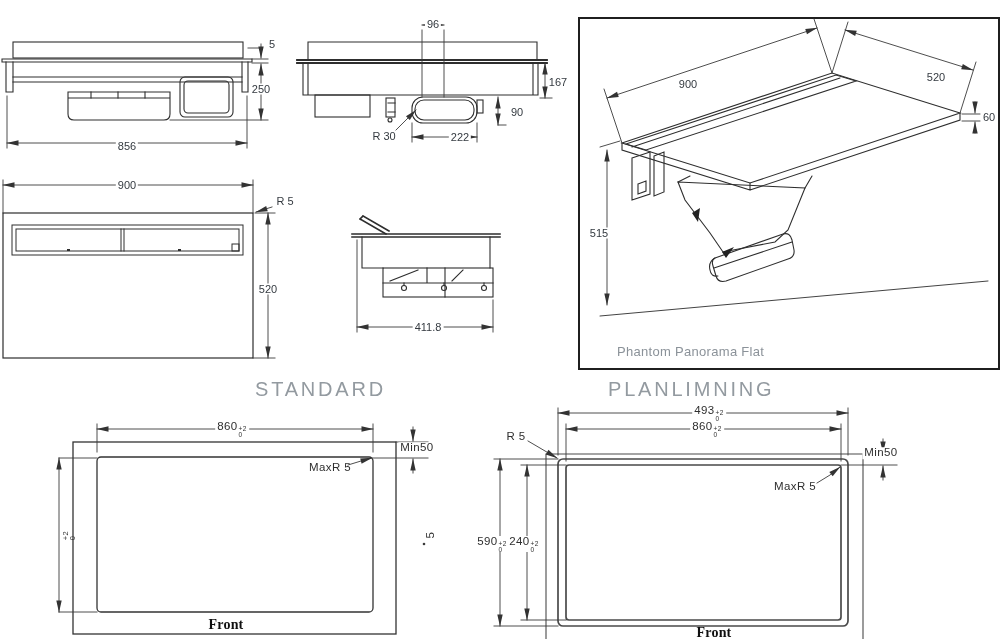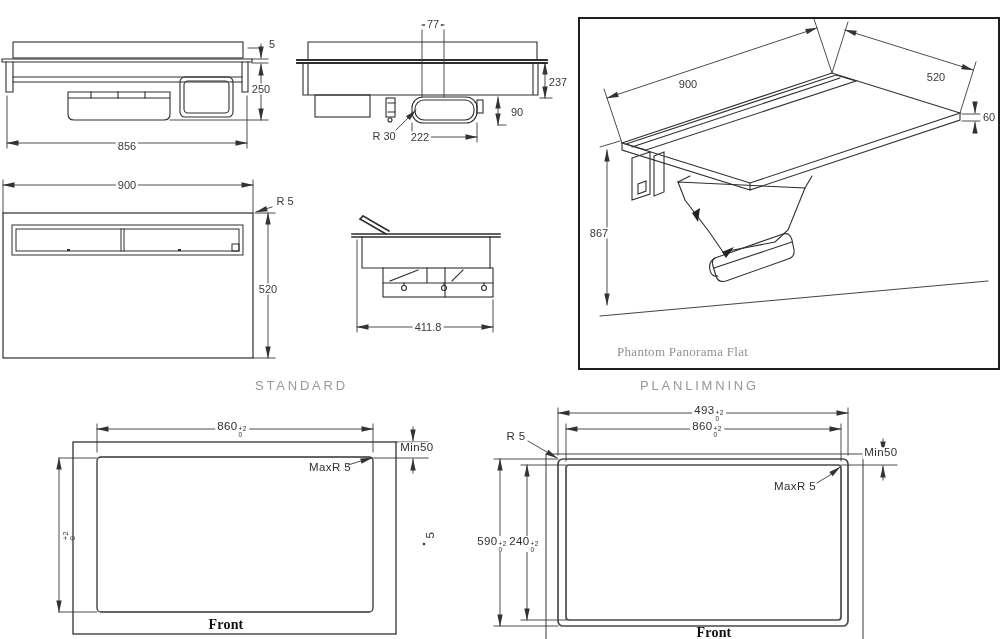--- a/index.html
+++ b/index.html
@@ -10,22 +10,22 @@
   .lbl{position:absolute;transform:translate(-50%,-50%);font-size:11px;color:#343a40;
        white-space:nowrap;line-height:1;}
   .bg{background:#fff;padding:0 2px;}
   .rot{transform:translate(-50%,-50%) rotate(-90deg);}
   .cad{font-size:11.5px;letter-spacing:.4px;color:#2f2f2f;}
   .tol{display:inline-flex;flex-direction:column;align-items:flex-start;font-size:6.5px;
        line-height:5.5px;margin-left:1px;vertical-align:-1px;}
   .tol i{font-style:normal;}
   .front{font-family:"Liberation Serif",serif;font-weight:700;font-size:14px;color:#101010;
          letter-spacing:.2px;}
-  .sec{position:absolute;font-size:13px;letter-spacing:2.8px;color:#939aa0;line-height:1;}
-  .cap{position:absolute;font-size:13px;color:#8b9299;letter-spacing:.3px;line-height:1;font-family:Liberation Serif, serif;}
+  .sec{position:absolute;font-size:20px;letter-spacing:2.8px;color:#939aa0;line-height:1;}
+  .cap{position:absolute;font-size:13px;color:#8b9299;letter-spacing:.3px;line-height:1;}
   .box{position:absolute;left:578px;top:17px;width:418px;height:349px;border:2px solid #1f1f1f;}
 </style>
 </head>
 <body>
 
 <div id="stage">
 
   <div class="box"></div>
 
   <svg id="geo" width="1000" height="639" viewBox="0 0 1000 639">
@@ -172,40 +172,40 @@
         <path d="M527,465 V620" marker-start="url(#ar)" marker-end="url(#ar)"></path>
         <path d="M817,483 L830,475 L840,467" marker-end="url(#ar)"></path>
       </g>
     </g>
   </svg>
 
   <div class="lbl" style="left:272px;top:44px">5</div>
   <div class="lbl bg" style="left:261px;top:89px">250</div>
   <div class="lbl bg" style="left:127px;top:146px">856</div>
 
-  <div class="lbl bg" style="left:433px;top:24px">77</div>
-  <div class="lbl" style="left:558px;top:82px">237</div>
+  <div class="lbl bg" style="left:433px;top:24px">96</div>
+  <div class="lbl" style="left:558px;top:82px">167</div>
   <div class="lbl" style="left:517px;top:112px">90</div>
   <div class="lbl" style="left:384px;top:136px">R 30</div>
-  <div class="lbl bg" style="left:420px;top:137px">222</div>
+  <div class="lbl bg" style="left:460px;top:137px">222</div>
 
   <div class="lbl" style="left:688px;top:84px">900</div>
   <div class="lbl" style="left:936px;top:77px">520</div>
   <div class="lbl" style="left:989px;top:117px">60</div>
-  <div class="lbl bg" style="left:599px;top:233px">867</div>
+  <div class="lbl bg" style="left:599px;top:233px">515</div>
   <div class="cap" style="left:617px;top:345px">Phantom Panorama Flat</div>
 
   <div class="lbl bg" style="left:127px;top:185px">900</div>
   <div class="lbl" style="left:285px;top:201px">R 5</div>
   <div class="lbl bg" style="left:268px;top:289px">520</div>
 
   <div class="lbl bg" style="left:428px;top:327px">411.8</div>
 
   <div class="sec" style="left:255px;top:379px">STANDARD</div>
-  <div class="sec" style="left:640px;top:379px">PLANLIMNING</div>
+  <div class="sec" style="left:608px;top:379px">PLANLIMNING</div>
 
   <div class="lbl bg cad" style="left:232px;top:429px">
     <span>860</span><span class="tol">
         <i>+2</i>
         <i>0</i>
       </span>
   </div>
   <div class="lbl rot cad" style="left:67px;top:536px">
     <span class="tol" style="font-size:7.5px;line-height:6.5px">
         <i>+2</i>

